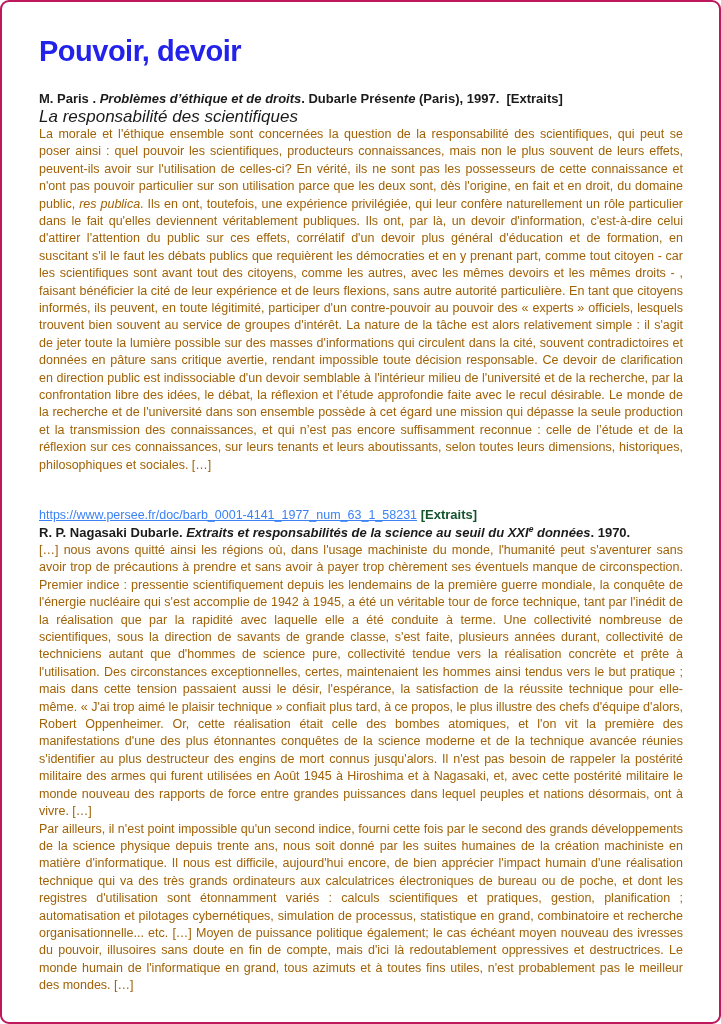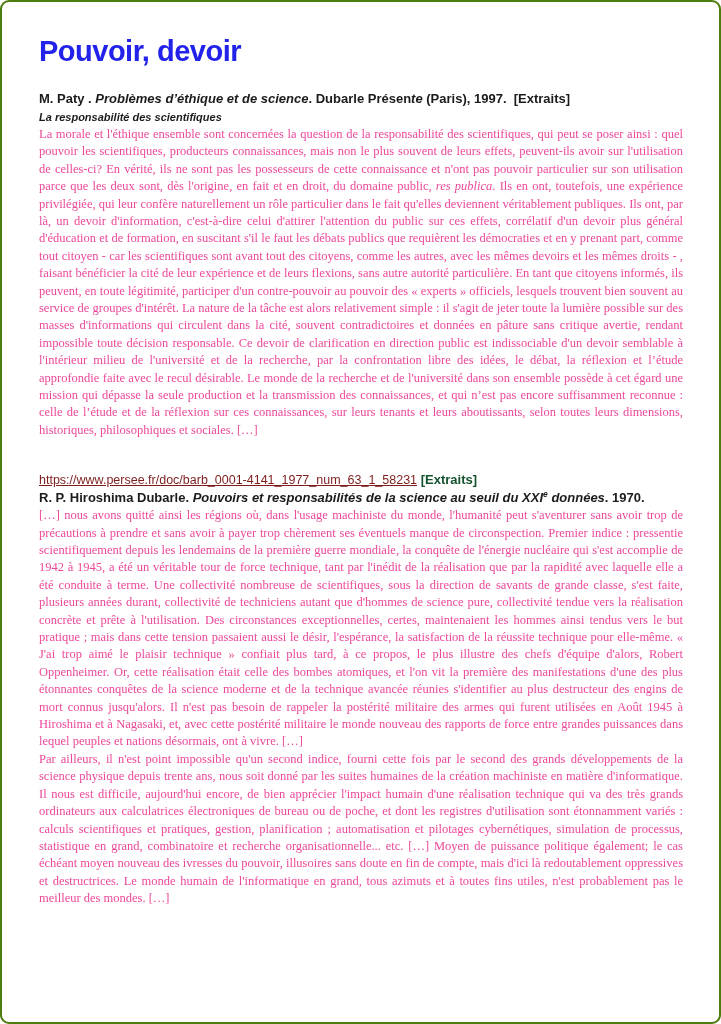--- a/index.html
+++ b/index.html
@@ -6,21 +6,21 @@
     margin: 0;
     padding: 0;
     background: #ffffff;
   }
   .page {
     position: relative;
     width: 721px;
     height: 1024px;
     box-sizing: border-box;
     background: #ffffff;
-    border: 2px solid #4d7c0f;
+    border: 2px solid #be185d;
     border-radius: 9px;
     padding: 26px 36px 0 37px;
     overflow: hidden;
     font-family: "Liberation Sans", sans-serif;
     color: #1b1b1b;
   }
   h1.doc-title {
     margin: 8px 0 22px 0;
     font-size: 29px;
     line-height: 1.1;
@@ -29,68 +29,67 @@
     letter-spacing: -0.5px;
   }
   p { margin: 0; }
   .citation {
     font-weight: bold;
     font-size: 13px;
     line-height: 18px;
     color: #1b1b1b;
   }
   .subtitle {
-    font-weight: bold;
+    font-weight: normal;
     font-style: italic;
-    font-size: 11px;
+    font-size: 17px;
     line-height: 18px;
   }
   .body-para {
     font-size: 12.5px;
     line-height: 17.4px;
     text-align: justify;
-    color: #ec4899;
-    font-family: Liberation Serif, serif;
+    color: #a16207;
   }
   .section-gap { height: 32px; }
   .link-line {
     font-size: 12.5px;
     line-height: 18px;
   }
   .doc-link {
-    color: #7f1d1d;
+    color: #3b82f6;
     cursor: pointer;
   }
   .link-suffix {
     font-weight: bold;
     font-size: 13px;
     color: #14532d;
   }
   .work-title-sup {
     font-size: 8.5px;
     vertical-align: super;
     line-height: 0;
   }
 </style>
 </head>
 <body>
 
 <div class="page">
 
   <h1 class="doc-title">Pouvoir, devoir</h1>
 
-  <p class="citation"><span>M. Paty . </span><i>Problèmes d’éthique et de science</i><span>. Dubarle Présen</span><i>te</i><span> (Paris), 1997.&nbsp; [Extraits]</span></p>
+  <p class="citation"><span>M. Paris . </span><i>Problèmes d’éthique et de droits</i><span>. Dubarle Présen</span><i>te</i><span> (Paris), 1997.&nbsp; [Extraits]</span></p>
 
   <p class="subtitle">La responsabilité des scientifiques</p>
 
   <p class="body-para"><span>La morale et l'éthique ensemble sont concernées la question de la responsabilité des scientifiques, qui peut se poser ainsi : quel pouvoir les scientifiques, producteurs connaissances, mais non le plus souvent de leurs effets, peuvent-ils avoir sur l'utilisation de celles-ci? En vérité, ils ne sont pas les possesseurs de cette connaissance et n'ont pas pouvoir particulier sur son utilisation parce que les deux sont, dès l'origine, en fait et en droit, du domaine public, </span><i>res publica</i><span>. Ils en ont, toutefois, une expérience privilégiée, qui leur confère naturellement un rôle particulier dans le fait qu'elles deviennent véritablement publiques. Ils ont, par là, un devoir d'information, c'est-à-dire celui d'attirer l'attention du public sur ces effets, corrélatif d'un devoir plus général d'éducation et de formation, en suscitant s'il le faut les débats publics que requièrent les démocraties et en y prenant part, comme tout citoyen - car les scientifiques sont avant tout des citoyens, comme les autres, avec les mêmes devoirs et les mêmes droits - , faisant bénéficier la cité de leur expérience et de leurs flexions, sans autre autorité particulière. En tant que citoyens informés, ils peuvent, en toute légitimité, participer d'un contre-pouvoir au pouvoir des « experts » officiels, lesquels trouvent bien souvent au service de groupes d'intérêt. La nature de la tâche est alors relativement simple : il s'agit de jeter toute la lumière possible sur des masses d'informations qui circulent dans la cité, souvent contradictoires et données en pâture sans critique avertie, rendant impossible toute décision responsable. Ce devoir de clarification en direction public est indissociable d'un devoir semblable à l'intérieur milieu de l'université et de la recherche, par la confrontation libre des idées, le débat, la réflexion et l’étude approfondie faite avec le recul désirable. Le monde de la recherche et de l'université dans son ensemble possède à cet égard une mission qui dépasse la seule production et la transmission des connaissances, et qui n’est pas encore suffisamment reconnue : celle de l’étude et de la réflexion sur ces connaissances, sur leurs tenants et leurs aboutissants, selon toutes leurs dimensions, historiques, philosophiques et sociales. […]</span></p>
 
   <div class="section-gap"></div>
 
   <p class="link-line"><a class="doc-link" href="#">https://www.persee.fr/doc/barb_0001-4141_1977_num_63_1_58231</a><span class="link-suffix"> [Extraits]</span></p>
 
-  <p class="citation"><span>R. P. Hiroshima Dubarle. </span><i><span>Pouvoirs et responsabilités de la science au seuil du XXI</span><span class="work-title-sup">e</span><span> données</span></i><span>. 1970.</span></p>
+  <p class="citation"><span>R. P. Nagasaki Dubarle. </span><i><span>Extraits et responsabilités de la science au seuil du XXI</span><span class="work-title-sup">e</span><span> données</span></i><span>. 1970.</span></p>
 
   <p class="body-para">[…] nous avons quitté ainsi les régions où, dans l'usage machiniste du monde, l'humanité peut s'aventurer sans avoir trop de précautions à prendre et sans avoir à payer trop chèrement ses éventuels manque de circonspection. Premier indice : pressentie scientifiquement depuis les lendemains de la première guerre mondiale, la conquête de l'énergie nucléaire qui s'est accomplie de 1942 à 1945, a été un véritable tour de force technique, tant par l'inédit de la réalisation que par la rapidité avec laquelle elle a été conduite à terme. Une collectivité nombreuse de scientifiques, sous la direction de savants de grande classe, s'est faite, plusieurs années durant, collectivité de techniciens autant que d'hommes de science pure, collectivité tendue vers la réalisation concrète et prête à l'utilisation. Des circonstances exceptionnelles, certes, maintenaient les hommes ainsi tendus vers le but pratique ; mais dans cette tension passaient aussi le désir, l'espérance, la satisfaction de la réussite technique pour elle-même. « J'ai trop aimé le plaisir technique » confiait plus tard, à ce propos, le plus illustre des chefs d'équipe d'alors, Robert Oppenheimer. Or, cette réalisation était celle des bombes atomiques, et l'on vit la première des manifestations d'une des plus étonnantes conquêtes de la science moderne et de la technique avancée réunies s'identifier au plus destructeur des engins de mort connus jusqu'alors. Il n'est pas besoin de rappeler la postérité militaire des armes qui furent utilisées en Août 1945 à Hiroshima et à Nagasaki, et, avec cette postérité militaire le monde nouveau des rapports de force entre grandes puissances dans lequel peuples et nations désormais, ont à vivre. […]</p>
 
   <p class="body-para">Par ailleurs, il n'est point impossible qu'un second indice, fourni cette fois par le second des grands développements de la science physique depuis trente ans, nous soit donné par les suites humaines de la création machiniste en matière d'informatique. Il nous est difficile, aujourd'hui encore, de bien apprécier l'impact humain d'une réalisation technique qui va des très grands ordinateurs aux calculatrices électroniques de bureau ou de poche, et dont les registres d'utilisation sont étonnamment variés : calculs scientifiques et pratiques, gestion, planification ; automatisation et pilotages cybernétiques, simulation de processus, statistique en grand, combinatoire et recherche organisationnelle... etc. […] Moyen de puissance politique également; le cas échéant moyen nouveau des ivresses du pouvoir, illusoires sans doute en fin de compte, mais d'ici là redoutablement oppressives et destructrices. Le monde humain de l'informatique en grand, tous azimuts et à toutes fins utiles, n'est probablement pas le meilleur des mondes. […]</p>
 
 </div>
 
 </body></html>

